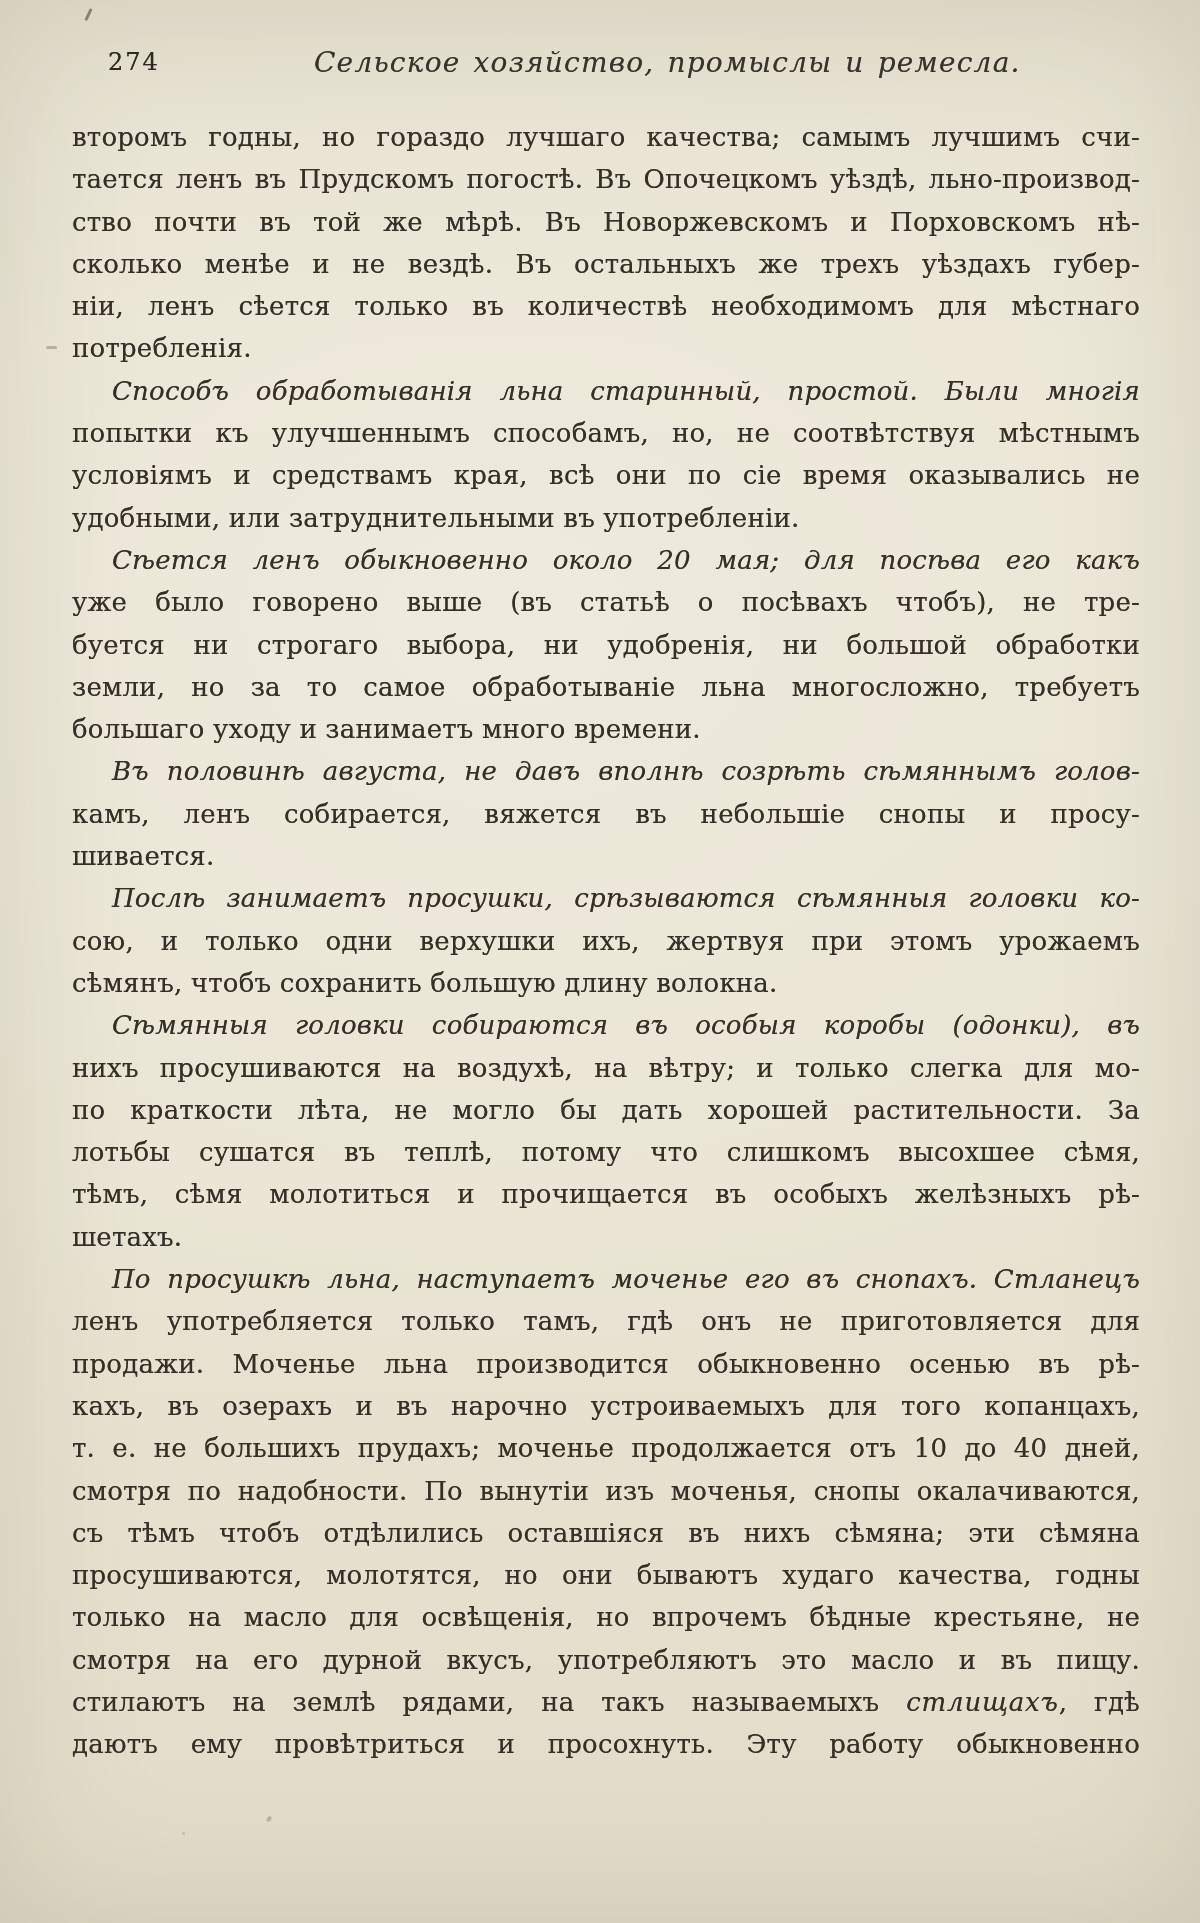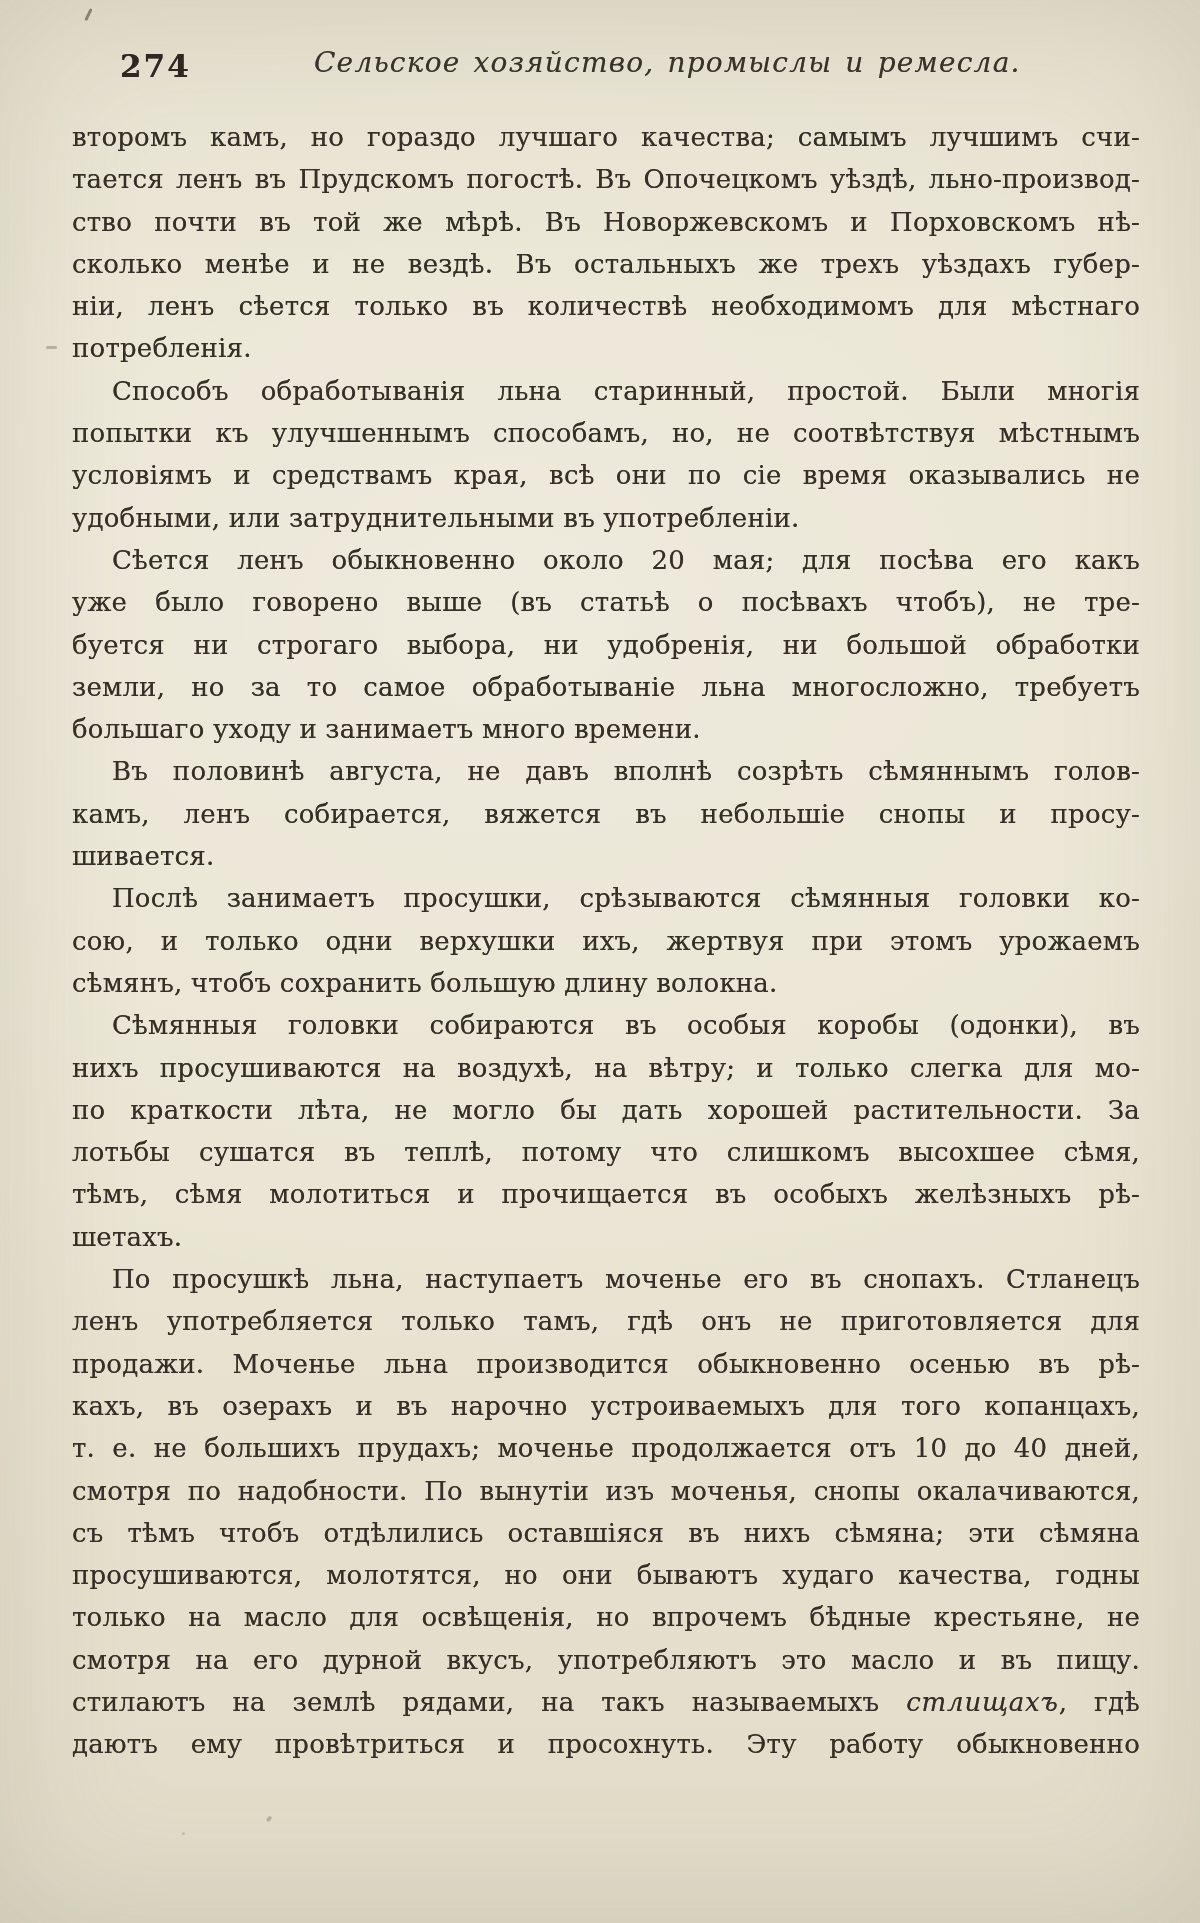--- a/index.html
+++ b/index.html
@@ -13,22 +13,22 @@
     width: 1200px; height: 1923px;
     overflow: hidden;
     background:
       radial-gradient(1500px 1100px at 42% 32%, rgba(255,255,255,0.22), rgba(255,255,255,0) 72%),
       linear-gradient(180deg, #e5e0ce 0%, #eae5d3 18%, #e9e4d2 62%, #e4dfcc 88%, #e0dbc7 100%);
     box-shadow: inset 0 0 140px rgba(116,106,82,0.18);
     color: #342f27;
   }
   
   .pagenum {
-    position: absolute; left: 120px; top: 48px;
-    font-size: 31px; font-weight: bold; letter-spacing: 2px;
+    position: absolute; left: 108px; top: 48px;
+    font-size: 24px; font-weight: normal; letter-spacing: 2px;
     color: #2d2922;
     text-shadow: 0 0 0.6px rgba(45,41,34,0.65);
   }
   .running-title {
     position: absolute; left: 287px; top: 46px;
     font-size: 28px; font-style: italic;
     letter-spacing: 1.2px; word-spacing: 3px;
     white-space: nowrap;
     color: #38332b;
     text-shadow: 0 0 0.5px rgba(56,51,43,0.55);
@@ -41,21 +41,21 @@
   .paragraph { margin: 0; }
   .line {
     font-size: 26px;
     line-height: 42.3px;
     letter-spacing: 0.2px;
     text-align: justify;
     text-align-last: justify;
     color: #352f27;
     text-shadow: 0 0 0.6px rgba(53,47,39,0.72);
   }
-  .line.first { text-indent: 40px; }
+  .line.first { text-indent: 40px; font-style: italic; }
   .line.nojust { text-align: center; text-align-last: left; }
   .line i { letter-spacing: 0.8px; }
   
   .mark-top-left {
     position: absolute; left: 87px; top: 8px;
     width: 2.5px; height: 13px;
     background: #6b655a; border-radius: 2px;
     transform: rotate(26deg); opacity: 0.75;
   }
   .mark-margin-dash {
@@ -83,21 +83,21 @@
   <div class="speck-1"></div>
   <div class="speck-2"></div>
 
   <header>
     <span class="pagenum">274</span>
     <span class="running-title">Сельское хозяйство, промыслы и ремесла.</span>
   </header>
 
   <main class="page-body">
       <div class="paragraph">
-        <div class="line"><span>второмъ камъ, но гораздо лучшаго качества; самымъ лучшимъ счи-</span></div>
+        <div class="line"><span>второмъ годны, но гораздо лучшаго качества; самымъ лучшимъ счи-</span></div>
         <div class="line"><span>тается ленъ въ Прудскомъ погостѣ. Въ Опочецкомъ уѣздѣ, льно-производ-</span></div>
         <div class="line"><span>ство почти въ той же мѣрѣ. Въ Новоржевскомъ и Порховскомъ нѣ-</span></div>
         <div class="line"><span>сколько менѣе и не вездѣ. Въ остальныхъ же трехъ уѣздахъ губер-</span></div>
         <div class="line"><span>ніи, ленъ сѣется только въ количествѣ необходимомъ для мѣстнаго</span></div>
         <div class="line nojust"><span>потребленія.</span></div>
       </div>
       <div class="paragraph">
         <div class="line first"><span>Способъ обработыванія льна старинный, простой. Были многія</span></div>
         <div class="line"><span>попытки къ улучшеннымъ способамъ, но, не соотвѣтствуя мѣстнымъ</span></div>
         <div class="line"><span>условіямъ и средствамъ края, всѣ они по сіе время оказывались не</span></div>

